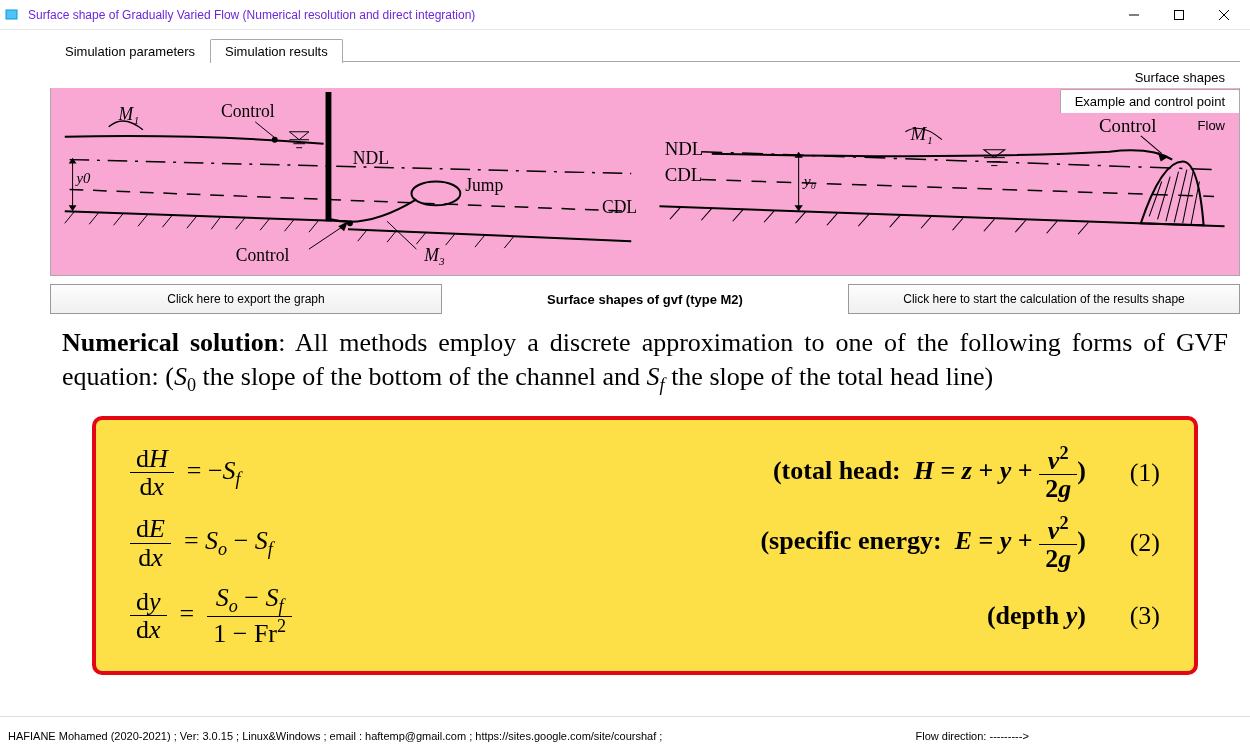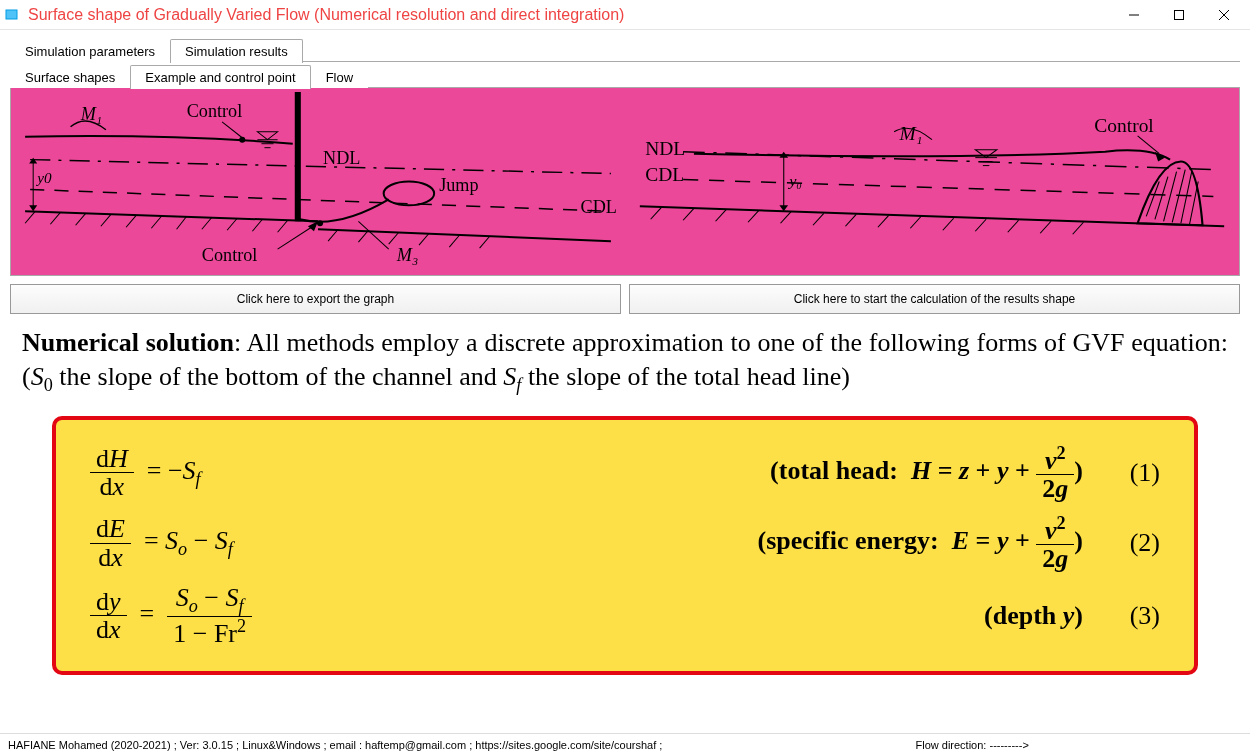--- a/index.html
+++ b/index.html
@@ -22,22 +22,22 @@
     padding: 0 4px;
     border-bottom: 1px solid #e5e5e5;
   }
   .titlebar .app-icon {
     width: 16px; height: 16px;
     margin-right: 8px;
     display: inline-flex;
   }
   .titlebar .title-text {
     flex: 1;
-    color: #ef4444;
-    font-size: 16px;
+    color: #6d28d9;
+    font-size: 12px;
   }
   .win-controls {
     display: flex;
     gap: 0;
   }
   .win-btn {
     width: 45px;
     height: 30px;
     display: flex;
     align-items: center;
@@ -46,20 +46,21 @@
     color: #000;
     cursor: pointer;
   }
 
   .client {
     flex: 1;
     padding: 6px 10px 2px 10px;
     display: flex;
     flex-direction: column;
     overflow: hidden;
+    margin-left: 40px;
   }
 
   .tabs-outer {
     display: flex;
     align-items: flex-end;
     height: 26px;
     margin-bottom: 2px;
   }
   .tab {
     padding: 4px 14px;
@@ -89,27 +90,28 @@
     padding: 8px 8px;
     flex: 0 0 auto;
     margin-bottom: 6px;
   }
   .subcontent.noborder { border: none; padding: 0; }
 
   .tabs-inner {
     display: flex;
     align-items: flex-end;
     height: 24px;
+    flex-direction: column;
   }
 
   .diagram-box {
     border: 1px solid #a9a9a9;
     border-top: none;
     height: 188px;
-    background: #ec4899;
+    background: #f9a8d4;
     display: flex;
     padding: 4px;
     gap: 8px;
   }
   .diagram-half {
     flex: 1;
     position: relative;
   }
 
   .buttons-row {
@@ -171,21 +173,21 @@
     text-align: center;
     line-height: 1.05;
   }
   .frac .top { display: block; border-bottom: 1.5px solid #000; padding: 0 6px; }
   .frac .bot { display: block; padding: 0 6px; }
   .sub { font-size: 0.7em; vertical-align: sub; }
   .sup { font-size: 0.7em; vertical-align: super; }
   .it { font-style: italic; }
 
   .statusbar {
-    height: 22px;
+    height: 39px;
     border-top: 1px solid #ddd;
     display: flex;
     align-items: center;
     padding: 0 8px;
     font-size: 11px;
     color: #000;
     gap: 40px;
   }
   .statusbar .spacer { flex: 1; }
 </style>
@@ -352,20 +354,21 @@
             <line x1="494" y1="130" x2="506" y2="80" stroke="#000"></line>
             <line x1="502" y1="131" x2="514" y2="78" stroke="#000"></line>
             <line x1="510" y1="132" x2="520" y2="80" stroke="#000"></line>
             <line x1="518" y1="133" x2="526" y2="90" stroke="#000"></line>
         </svg>
       </div>
     </div>
 
     <div class="buttons-row">
       <div class="btn">Click here to export the graph</div>
+      <div class="center-label">Surface shapes of gvf (type M2)</div>
       <div class="btn">Click here to start the calculation of the results shape</div>
     </div>
 
     <div class="lower-content">
       <div class="explain">
         <b>Numerical solution</b><span>: All methods employ a discrete approximation to one of the following forms of GVF equation: (</span><span class="it">S</span><span class="sub">0</span><span> the slope of the bottom of the channel and </span><span class="it">S</span><span class="sub it">f</span><span> the slope of the total head line)</span>
       </div>
 
       <div class="eqbox">
         <table class="eqs">

